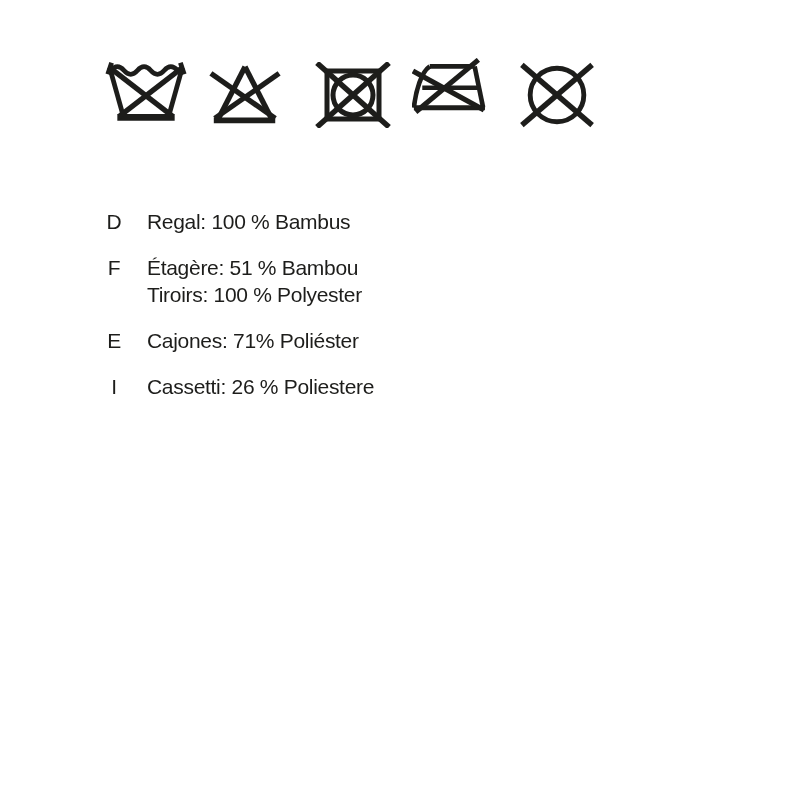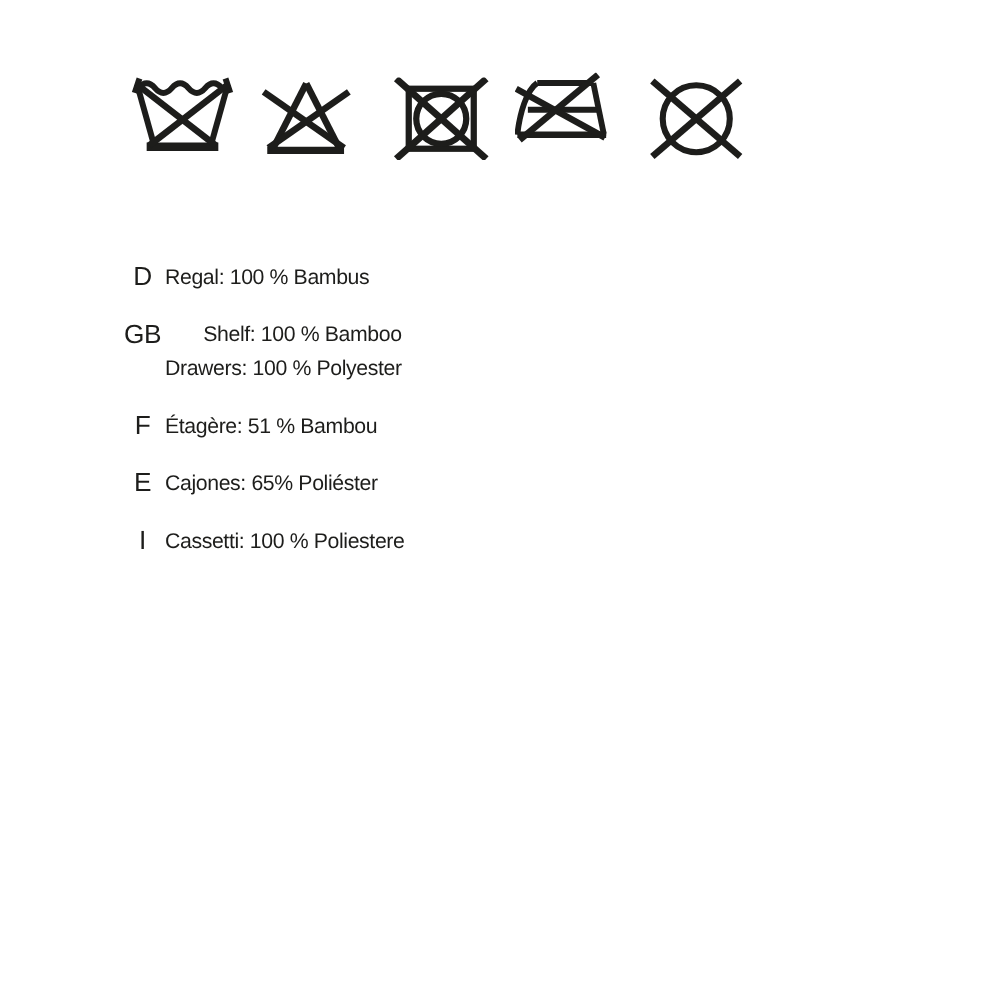--- a/index.html
+++ b/index.html
@@ -33,25 +33,24 @@
   .lang-code{
     width:36px;
     margin-left:96px;
     text-align:center;
     font-size:21px;
     line-height:27px;
     letter-spacing:-0.3px;
     flex:0 0 auto;
   }
   .lines{
-    margin-left:0;
-    font-size:17px;
+    margin-left:15px;
+    font-size:21px;
     line-height:27px;
     letter-spacing:-0.3px;
-    text-align:right;
   }
 </style>
 </head>
 <body>
 
 <div class="page">
 
   <div class="symbols">
 
     <div class="symbol" style="left:103px;top:59px;width:86px;height:67px;" aria-label="Do not wash">
@@ -110,43 +109,37 @@
 
   <div class="materials">
 
     <div class="material-block">
       <div class="lang-code">D</div>
       <div class="lines">
         <div>Regal: 100 % Bambus</div>
       </div>
     </div>
 
-    <div class="material-block">
-      <div class="lang-code">GB</div>
-      <div class="lines">
-        <div>Shelf: 100 % Bamboo</div>
-        <div>Drawers: 100 % Polyester</div>
-      </div>
-    </div>
 
     <div class="material-block">
       <div class="lang-code">F</div>
       <div class="lines">
         <div>Étagère: 51 % Bambou</div>
+        <div>Tiroirs: 100 % Polyester</div>
       </div>
     </div>
 
     <div class="material-block">
       <div class="lang-code">E</div>
       <div class="lines">
-        <div>Cajones: 65% Poliéster</div>
+        <div>Cajones: 71% Poliéster</div>
       </div>
     </div>
 
     <div class="material-block">
       <div class="lang-code">I</div>
       <div class="lines">
-        <div>Cassetti: 100 % Poliestere</div>
+        <div>Cassetti: 26 % Poliestere</div>
       </div>
     </div>
 
   </div>
 </div>
 
 </body></html>

